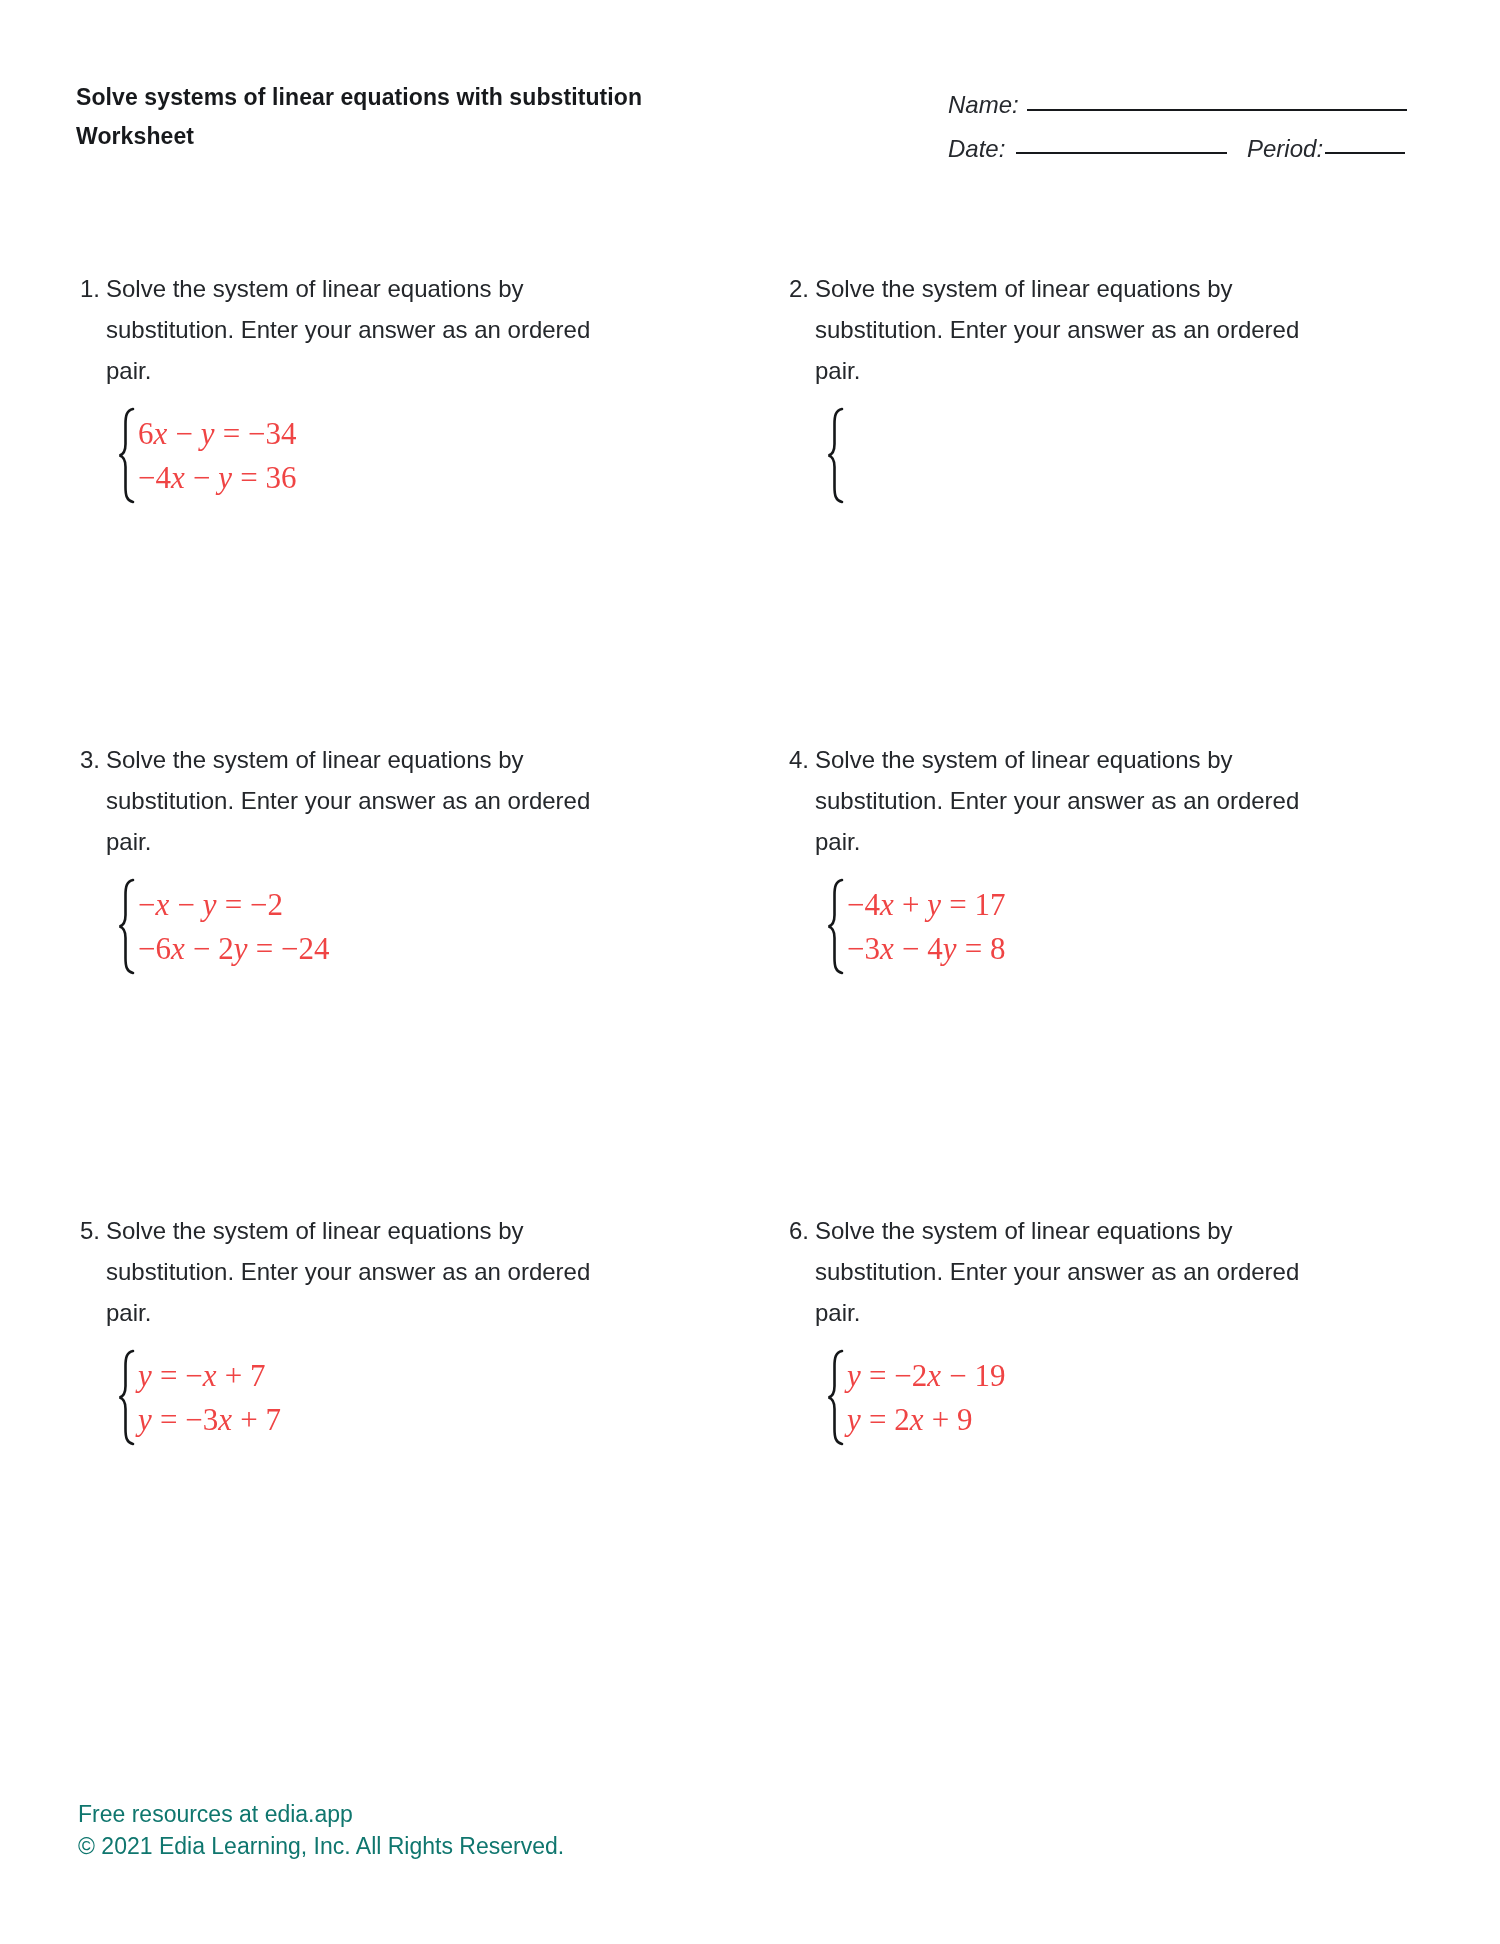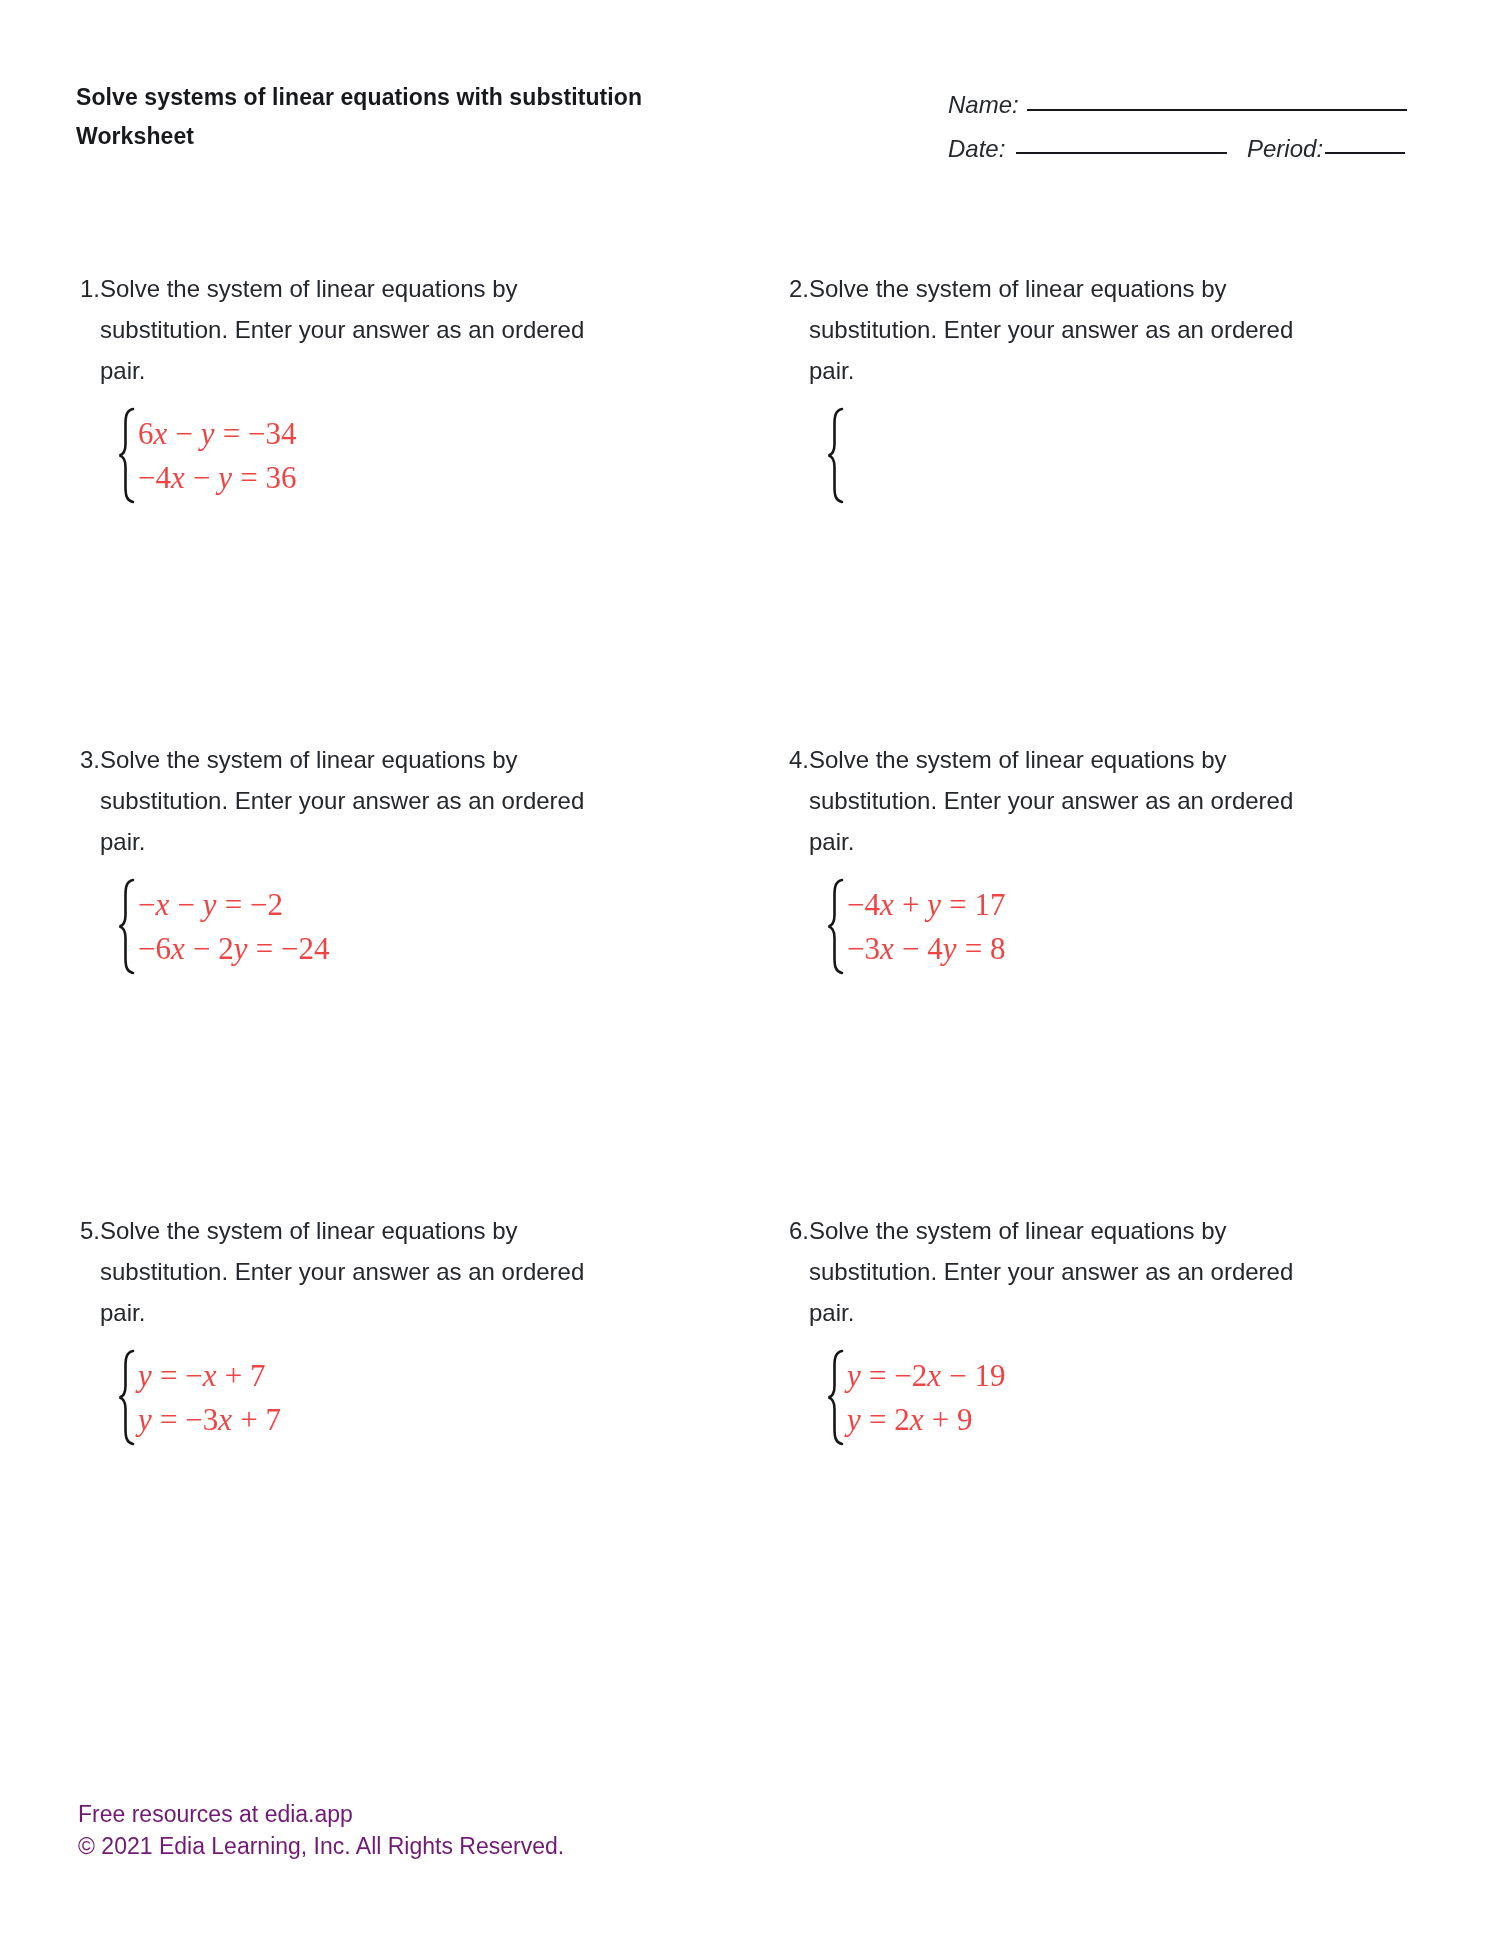--- a/index.html
+++ b/index.html
@@ -12,31 +12,31 @@
   
   .title{
     left:76px;top:78px;font-size:23px;font-weight:700;line-height:39px;
     color:#17191c;letter-spacing:.1px;
   }
   .hlabel{font-size:24px;line-height:26px;color:#26292e;font-style:italic;}
   .hline{height:0;border-top:2px solid #17191c;}
   
   .problem{width:600px;}
   .pnum{position:absolute;left:0;top:0;font-size:24px;line-height:41px;}
-  .plines{margin-left:20px;font-size:24px;line-height:41px;}
+  .plines{margin-left:26px;font-size:24px;line-height:41px;}
   .system{position:absolute;left:36px;top:139px;display:flex;align-items:center;}
   .brace-svg{display:block;flex:0 0 auto;}
   .eqs{margin-left:2px;}
   .math{
     font-family:"Liberation Serif","DejaVu Serif",serif;
     font-size:31px;line-height:44px;color:#ef4444;white-space:pre;
   }
   .math i{font-style:italic;letter-spacing:.5px;}
   
-  .footer{left:78px;top:1798px;font-size:23px;line-height:32px;color:#701a75;}
+  .footer{left:78px;top:1798px;font-size:23px;line-height:32px;color:#0f766e;}
 </style>
 </head>
 <body>
 
 <div class="abs title">
   <div>Solve systems of linear equations with substitution</div>
   <div>Worksheet</div>
 </div>
 
 <div class="abs hlabel" style="left:948px;top:92px;">Name:</div>

